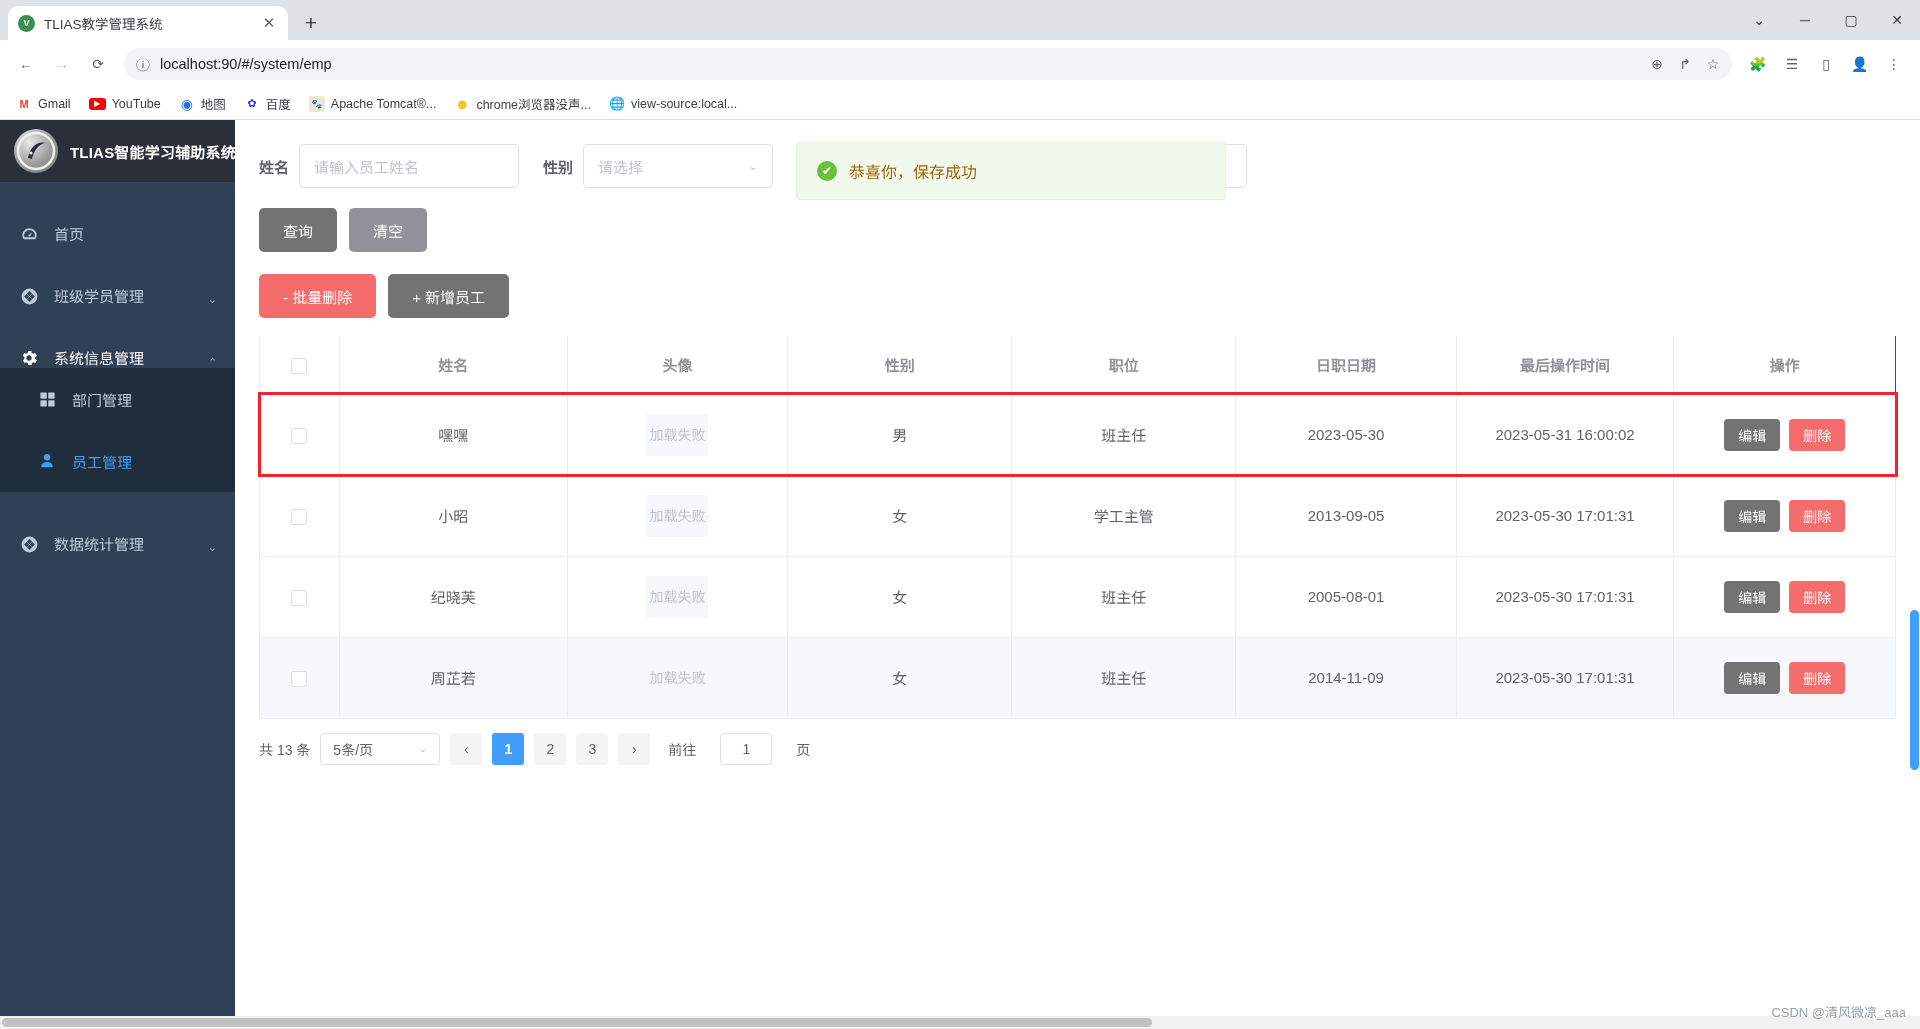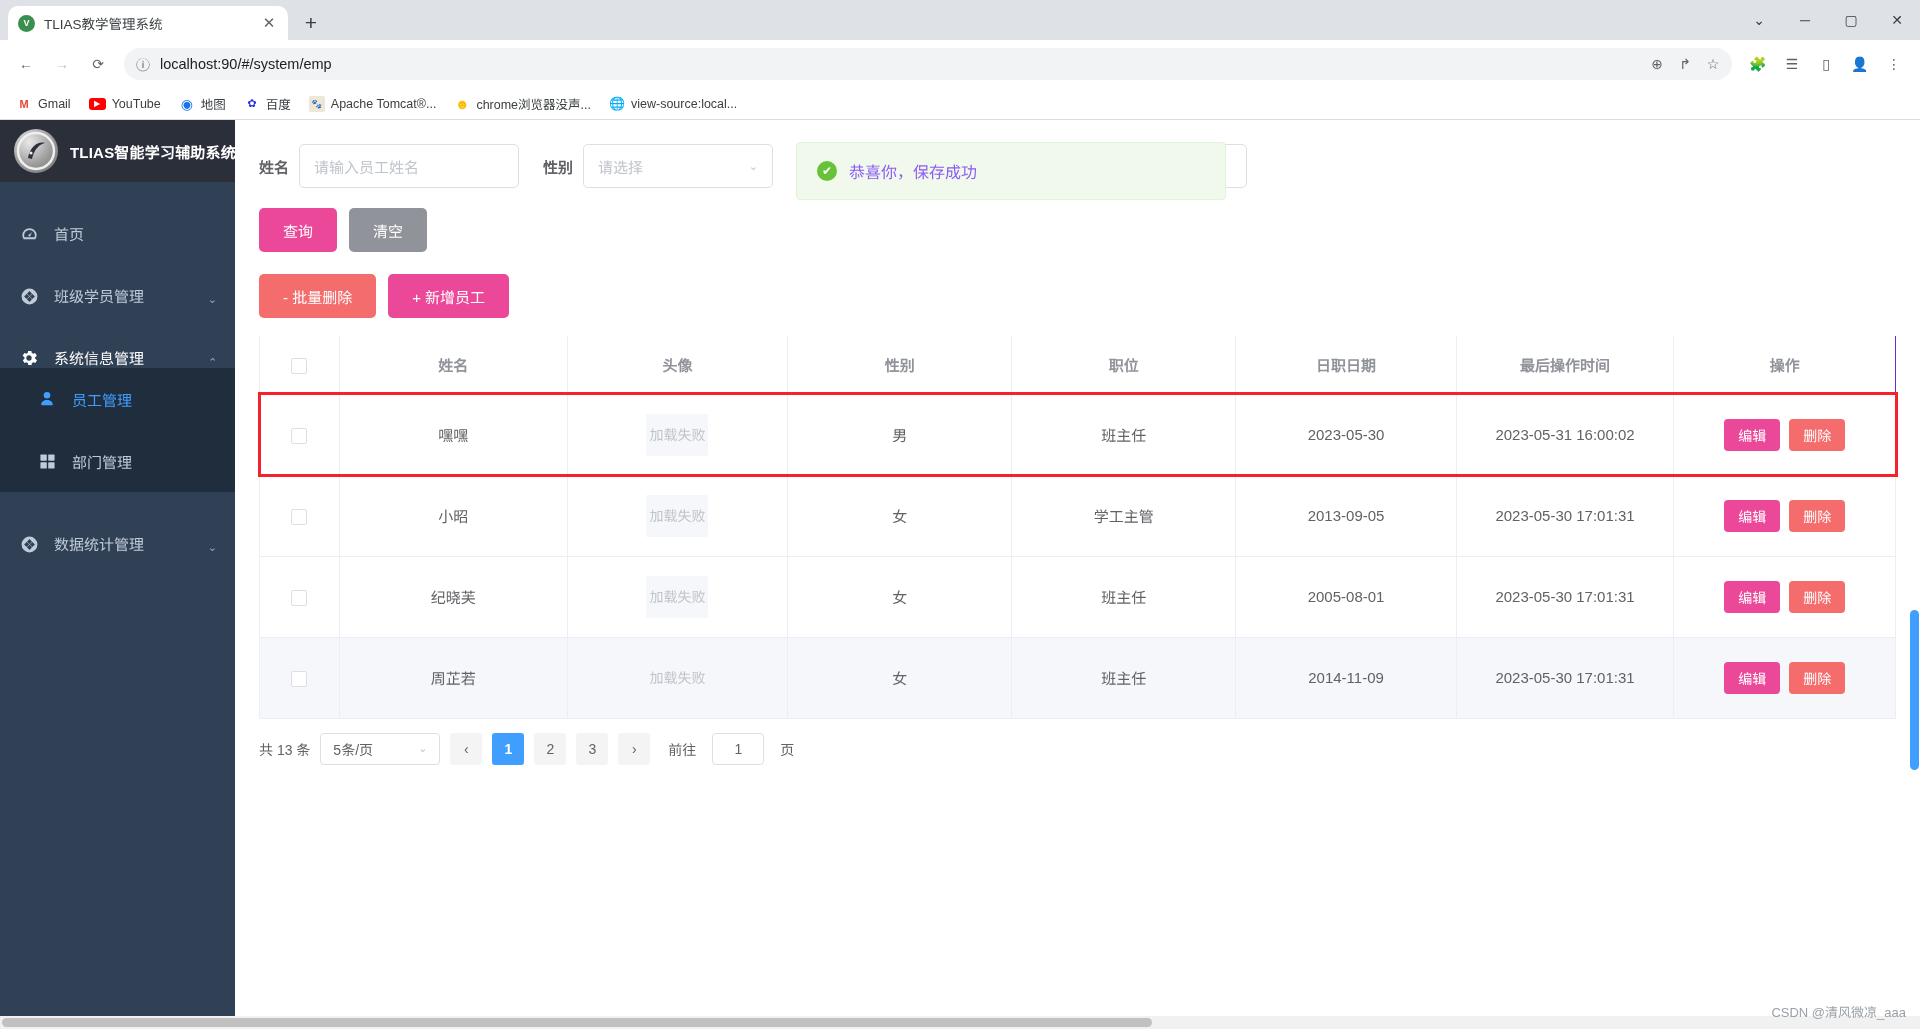--- a/index.html
+++ b/index.html
@@ -81,21 +81,21 @@
   .daterange {
     height:44px; width:450px; border:1px solid #dcdfe6; border-radius:5px; background:#fff;
     display:flex; align-items:center; padding:0 14px; gap:0; font-size:15px;
   }
   .daterange .dcell { flex:1; text-align:center; color:#c0c4cc; }
   .daterange .dsep { color:#303133; padding:0 8px; }
   .sel-arrow { margin-left:auto; color:#c0c4cc; font-size:11px; }
 
   .btnrow { display:flex; gap:12px; padding:20px 0 0 0; }
   .btn { height:44px; border-radius:5px; display:flex; align-items:center; justify-content:center; padding:0 24px; font-size:15px; color:#fff; cursor:pointer; border:none; white-space:nowrap; }
-  .btn-primary { background:#ec4899;text-align:center; }
+  .btn-primary { background:#737373;text-align:center; }
   .btn-info { background:#909399; }
   .btn-danger { background:#f56c6c; }
 
   .btnrow2 { display:flex; gap:12px; padding:22px 0 18px 0; }
 
   
   .tbl { width:100%; border-collapse:collapse; table-layout:fixed; }
   .tbl th {
     height:58px; background:#fff; color:#909399; font-size:15px; font-weight:bold;
     border-bottom:1px solid #ebeef5; border-right:1px solid #ebeef5; text-align:center;
@@ -112,31 +112,31 @@
   .opbtns { display:flex; gap:9px; justify-content:center; align-items:center; }
   .sbtn { height:32px; border-radius:4px; color:#fff; font-size:14px; display:flex; align-items:center; justify-content:center; padding:0 14px; cursor:pointer; }
 
   
   .pager { display:flex; align-items:center; gap:10px; padding:14px 0; font-size:14px; color:#606266; }
   .ptotal { color:#606266; font-size:14px; }
   .psel { height:32px; width:120px; border:1px solid #dcdfe6; border-radius:4px; display:flex; align-items:center; padding:0 12px; color:#606266; font-size:14px; cursor:pointer; }
   .psel .ar { margin-left:auto; color:#c0c4cc; font-size:11px; }
   .pbtn { min-width:32px; height:32px; border-radius:3px; background:#f4f4f5; color:#606266; display:flex; align-items:center; justify-content:center; font-size:14px; cursor:pointer; padding:0 6px; }
   .pbtn.active { background:#409eff; color:#fff; font-weight:bold; }
-  .pjump { display:flex; align-items:center; gap:16px; margin-left:8px; }
+  .pjump { display:flex; align-items:center; gap:24px; margin-left:8px; }
   .pjump .jinp { width:52px; height:32px; border:1px solid #dcdfe6; border-radius:4px; display:flex; align-items:center; justify-content:center; color:#606266; }
 
   
   .toast {
     position:absolute; left:561px; top:22px; width:430px; height:58px;
     background:#f0f9eb; border:1px solid #e1f3d8; border-radius:4px;
     display:flex; align-items:center; gap:12px; padding:0 20px; z-index:40;
   }
   .toast-ico { width:20px; height:20px; border-radius:50%; background:#67c23a; display:flex; align-items:center; justify-content:center; color:#fff; font-size:12px; flex:0 0 auto; }
-  .toast-msg { color:#8b5cf6; font-size:16px; }
+  .toast-msg { color:#a16207; font-size:16px; }
 
   
   .vscroll { position:absolute; right:0; top:0; width:12px; height:100%; background:#fff; }
   .vscroll .thumb { position:absolute; right:1px; top:490px; width:9px; height:160px; background:#409eff; border-radius:5px; }
   .hscroll { height:13px; background:#f1f1f1; position:relative; flex:0 0 auto; }
   .hscroll .hthumb { position:absolute; left:2px; top:2px; height:9px; width:1150px; background:#c1c1c1; border-radius:5px; }
 
   .watermark { position:absolute; right:14px; bottom:8px; font-size:13px; color:#9aa0a6; z-index:50; }
 </style>
 </head>
@@ -253,39 +253,39 @@
           <span class="mico">
             <svg width="20" height="20" viewBox="0 0 24 24" fill="#ffffff">
                 <path d="M19.4 13a7.8 7.8 0 0 0 0-2l2-1.6-2-3.4-2.4 1a7.7 7.7 0 0 0-1.7-1l-.4-2.5h-4l-.4 2.5a7.7 7.7 0 0 0-1.7 1l-2.4-1-2 3.4L6.6 11a7.8 7.8 0 0 0 0 2l-2 1.6 2 3.4 2.4-1a7.7 7.7 0 0 0 1.7 1l.4 2.5h4l.4-2.5a7.7 7.7 0 0 0 1.7-1l2.4 1 2-3.4zM12 15.2A3.2 3.2 0 1 1 15.2 12 3.2 3.2 0 0 1 12 15.2z"></path>
               </svg>
           </span>
           <span class="mlabel" style="color:#fff">系统信息管理</span>
           <span class="arrow up">⌄</span>
         </div>
 
         <div class="submenu">
-          <div class="subitem active">
-            <span class="sico">
-              <svg width="18" height="18" viewBox="0 0 24 24" fill="#409eff">
-                  <circle cx="12" cy="7" r="4.4"></circle>
-                  <path d="M12 13.2c-4.2 0-7.6 2.5-7.6 5.6v1.6h15.2v-1.6c0-3.1-3.4-5.6-7.6-5.6z"></path>
-                </svg>
-            </span>
-            <span>员工管理</span>
-          </div>
           <div class="subitem">
             <span class="sico">
               <svg width="17" height="17" viewBox="0 0 24 24" fill="#bfcbd9">
                   <rect x="2" y="2" width="9" height="9" rx="1"></rect>
                   <rect x="13" y="2" width="9" height="9" rx="1"></rect>
                   <rect x="2" y="13" width="9" height="9" rx="1"></rect>
                   <rect x="13" y="13" width="9" height="9" rx="1"></rect>
                 </svg>
             </span>
             <span>部门管理</span>
+          </div>
+          <div class="subitem active">
+            <span class="sico">
+              <svg width="18" height="18" viewBox="0 0 24 24" fill="#409eff">
+                  <circle cx="12" cy="7" r="4.4"></circle>
+                  <path d="M12 13.2c-4.2 0-7.6 2.5-7.6 5.6v1.6h15.2v-1.6c0-3.1-3.4-5.6-7.6-5.6z"></path>
+                </svg>
+            </span>
+            <span>员工管理</span>
           </div>
         </div>
 
         <div class="mitem">
           <span class="mico">
             <svg width="19" height="19" viewBox="0 0 24 24" fill="#bfcbd9">
                 <path d="M12 2a10 10 0 1 0 0 20 10 10 0 0 0 0-20zm0 3.2 3.2 3.2-3.2 3.2-3.2-3.2zm-6.8 6.8 3.2-3.2 3.2 3.2-3.2 3.2zm6.8 6.8-3.2-3.2 3.2-3.2 3.2 3.2zm6.8-6.8-3.2 3.2-3.2-3.2 3.2-3.2z"></path>
               </svg>
           </span>
           <span class="mlabel">数据统计管理</span>

